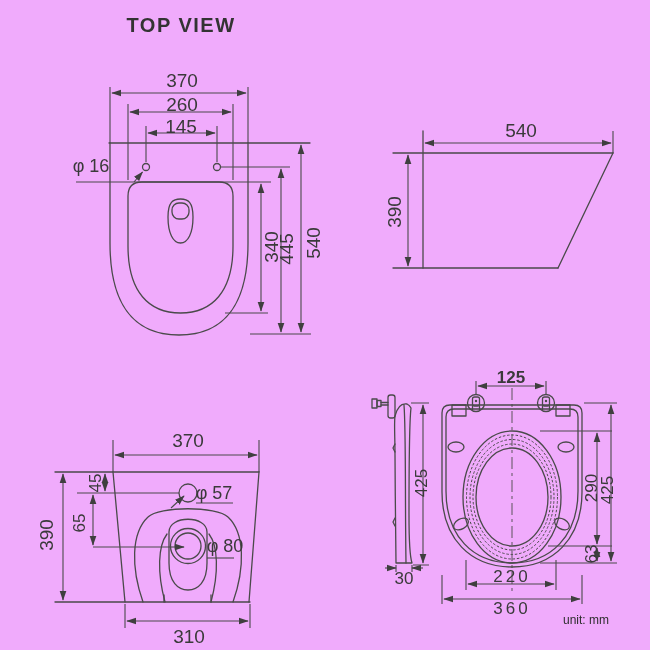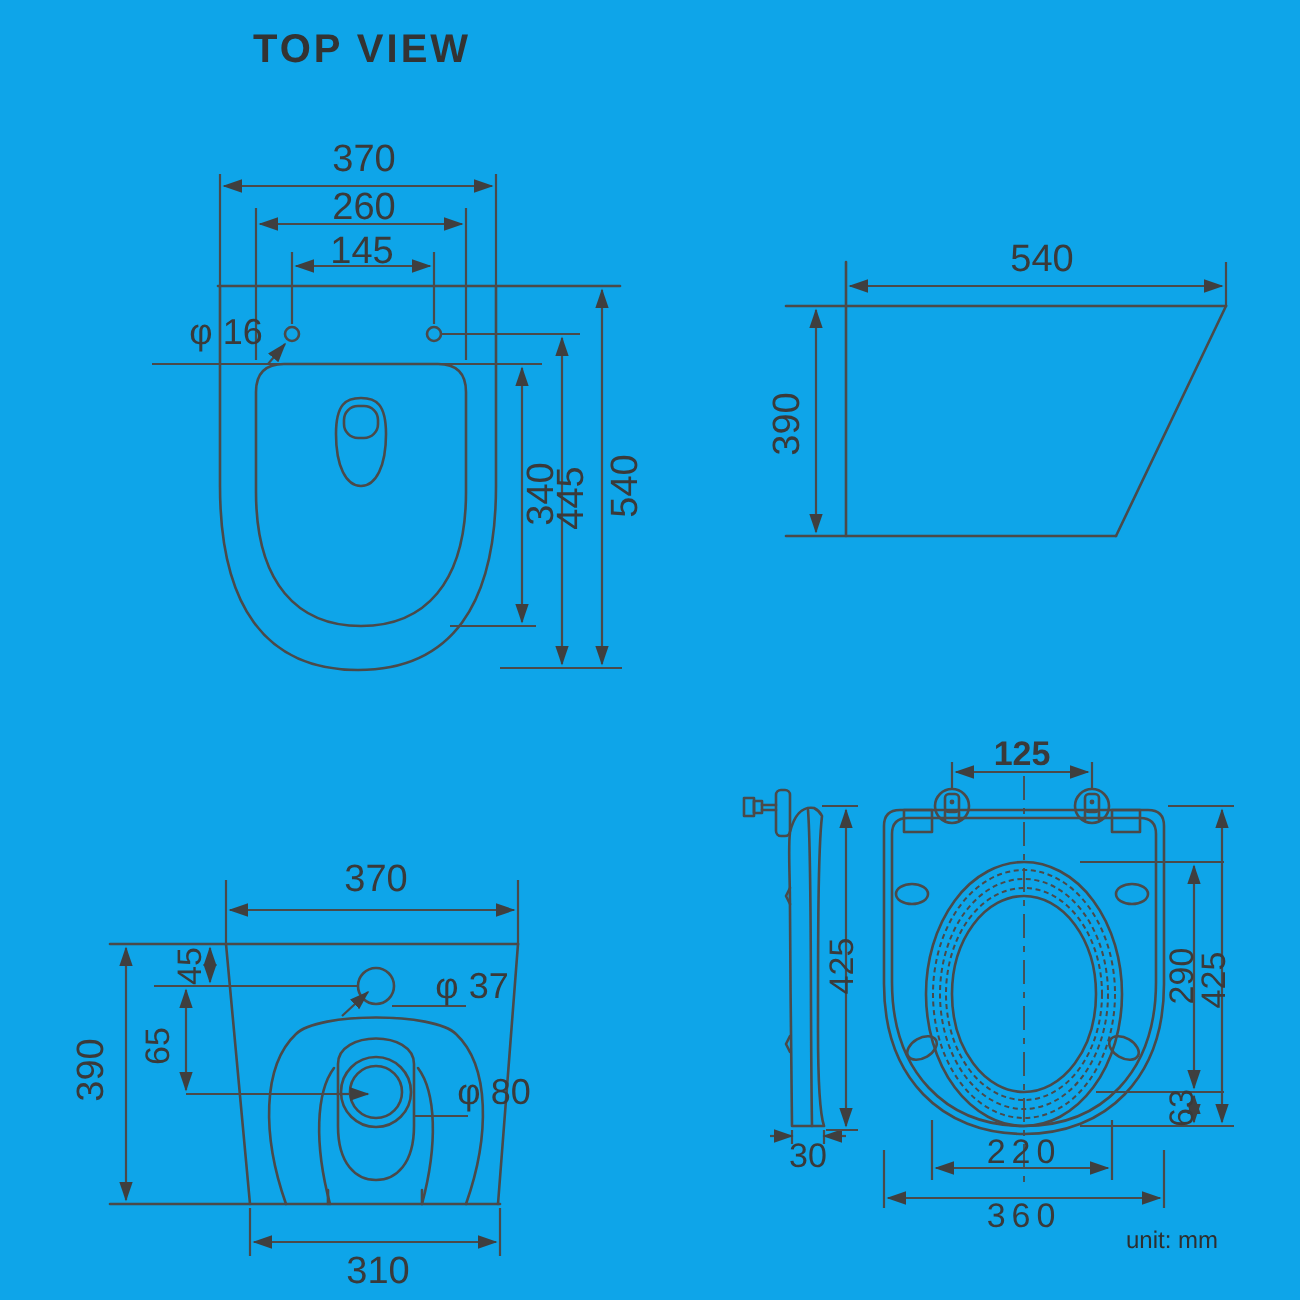--- a/index.html
+++ b/index.html
@@ -1,24 +1,24 @@
 <!DOCTYPE html>
 <html><head>
 <meta charset="utf-8">
 <style>
   html,body{margin:0;padding:0;background:#fff;}
-  #canvas{position:relative;width:650px;height:650px;background:#0ea5e9;overflow:hidden;
+  #canvas{position:relative;width:650px;height:650px;background:#f0abfc;overflow:hidden;
           font-family:"Liberation Sans","DejaVu Sans",sans-serif;color:#3a3a3a;}
   #linework{position:absolute;left:0;top:0;}
   .lbl{position:absolute;transform:translate(-50%,-50%);white-space:nowrap;
        font-size:19px;font-weight:500;color:#3a3a3a;line-height:1;}
   .lbl.v{transform:translate(-50%,-50%) rotate(-90deg);}
   .lbl.title{font-size:20px;font-weight:600;letter-spacing:1.5px;color:#333;}
   .lbl.s{font-size:17px;}
-  .lbl.phi{font-size:18px;margin-left:22px;}
+  .lbl.phi{font-size:18px;}
   .lbl.sp{letter-spacing:3px;}
   .lbl.unit{font-size:12px;font-weight:500;color:#2e2e2e;}
   svg .ln{stroke:#4a4a4a;stroke-width:1.3;fill:none;stroke-linecap:round;stroke-linejoin:round;}
   svg .dim{stroke:#4a4a4a;stroke-width:1.1;fill:none;}
   svg .hatch{stroke:#4a4a4a;stroke-width:1;fill:none;stroke-dasharray:2.5,1.8;}
   svg .cl{stroke:#4a4a4a;stroke-width:0.9;fill:none;stroke-dasharray:12,4,3,4;}
 </style>
 </head>
 <body>
 
@@ -165,21 +165,21 @@
   <div class="lbl v" style="left:286px;top:249px;">445</div>
   <div class="lbl v" style="left:313px;top:243px;">540</div>
 
   <div class="lbl" style="left:521px;top:130px;">540</div>
   <div class="lbl v" style="left:394px;top:212px;">390</div>
 
   <div class="lbl" style="left:188px;top:440px;">370</div>
   <div class="lbl v s" style="left:95px;top:483px;">45</div>
   <div class="lbl v s" style="left:79px;top:523px;">65</div>
   <div class="lbl v" style="left:46px;top:535px;">390</div>
-  <div class="lbl phi" style="left:214px;top:493px;">φ 37</div>
+  <div class="lbl phi" style="left:214px;top:493px;">φ 57</div>
   <div class="lbl phi" style="left:225px;top:546px;">φ 80</div>
   <div class="lbl" style="left:189px;top:636px;text-align:right;">310</div>
 
   <div class="lbl s" style="left:511px;top:377px;font-weight:bold;">125</div>
   <div class="lbl v s" style="left:421px;top:483px;">425</div>
   <div class="lbl s" style="left:404px;top:578px;">30</div>
   <div class="lbl v s" style="left:591px;top:488px;">290</div>
   <div class="lbl v s" style="left:607px;top:490px;">425</div>
   <div class="lbl v s" style="left:591px;top:554px;">63</div>
   <div class="lbl s sp" style="left:512px;top:576px;">220</div>

